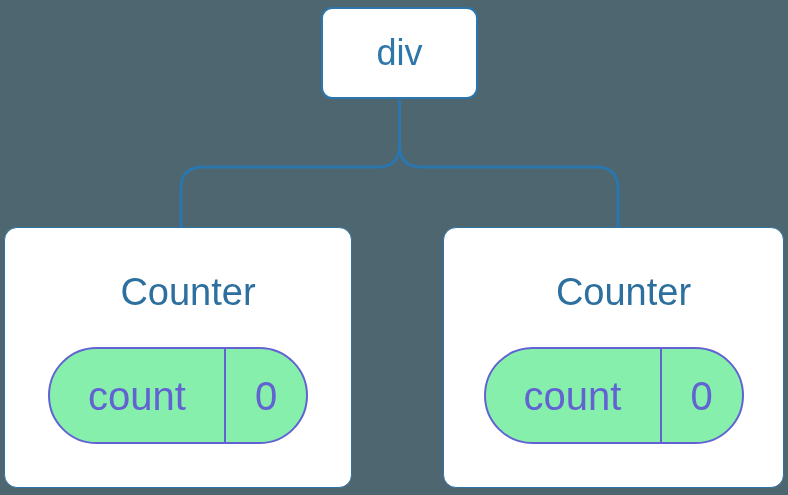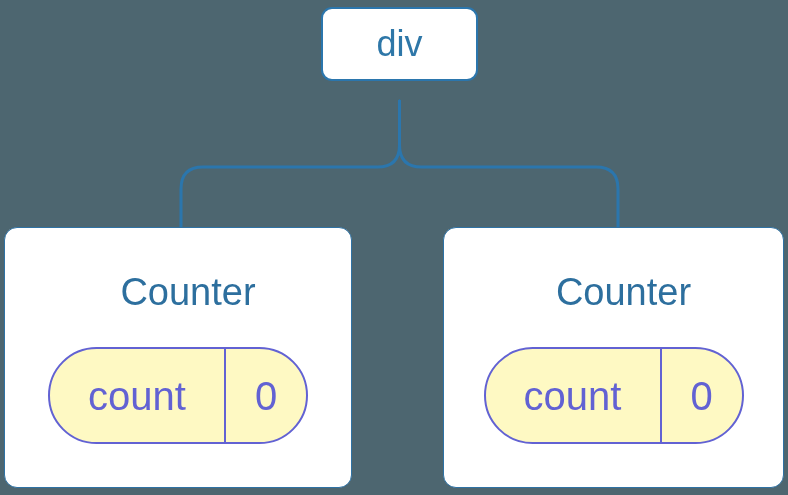--- a/index.html
+++ b/index.html
@@ -28,21 +28,21 @@
     fill: none;
     stroke: #2b76ad;
     stroke-width: 3;
     stroke-linecap: round;
   }
   .root-box {
     position: absolute;
     left: 321px;
     top: 7px;
     width: 157px;
-    height: 74px;
+    height: 92px;
     background: #ffffff;
     border: 2.5px solid #2b76ad;
     border-radius: 11px;
     box-sizing: border-box;
     display: flex;
     align-items: center;
     justify-content: center;
     z-index: 1;
   }
   .root-label {
@@ -80,21 +80,21 @@
   }
   .pill {
     margin-top: 33px;
     width: 260px;
     height: 97px;
     border: 2px solid #6262d3;
     border-radius: 50px;
     box-sizing: border-box;
     display: flex;
     align-items: stretch;
-    background: #fef9c3;
+    background: #86efac;
   }
   .pill-key-cell {
     width: 174px;
     border-right: 2px solid #6262d3;
     display: flex;
     align-items: center;
     justify-content: center;
   }
   .pill-value-cell {
     flex: 1;

